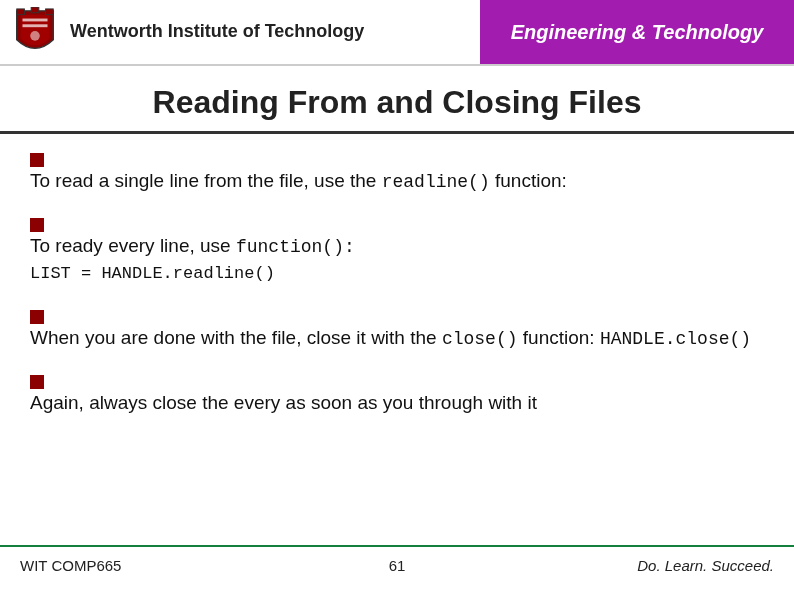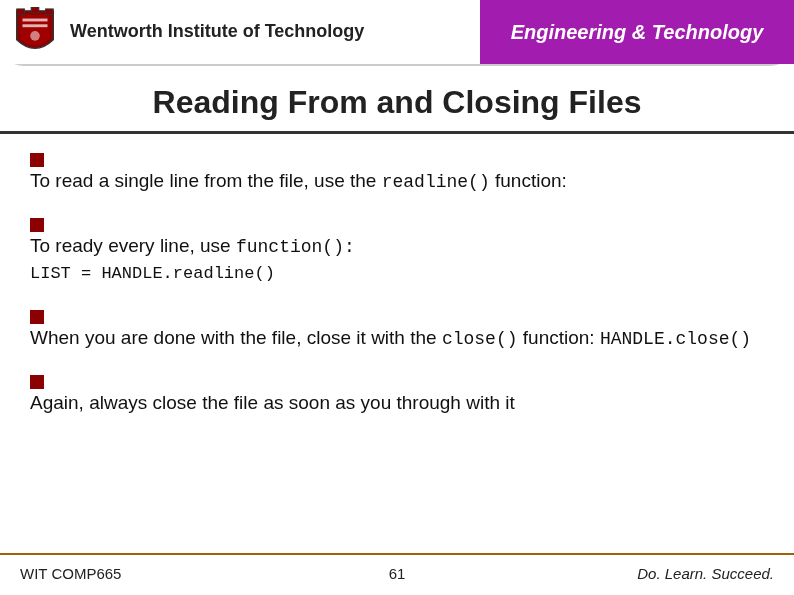--- a/index.html
+++ b/index.html
@@ -10,21 +10,20 @@
       background: #fff;
       overflow: hidden;
     }
 
     
     .header {
       display: flex;
       align-items: stretch;
       height: 66px;
       border-bottom: 2px solid #ccc;
-      border-radius: 24px;
     }
     .header-left {
       flex: 0 0 480px;
       display: flex;
       align-items: center;
       padding: 8px 12px;
       background: #fff;
     }
     .logo-shield {
       width: 46px;
@@ -103,25 +102,25 @@
       font-size: 17px;
       color: #111;
       display: block;
       margin-top: 2px;
       margin-left: 0;
     }
 
     
     .footer {
       position: absolute;
-      bottom: 4px;
+      bottom: 12px;
       left: 0;
       right: 0;
       height: 38px;
-      border-top: 2px solid #a16207;
+      border-top: 2px solid #15803d;
       display: flex;
       align-items: center;
       justify-content: space-between;
       padding: 0 20px;
       background: #fff;
     }
     .footer-left, .footer-center, .footer-right {
       font-size: 15px;
       color: #222;
       width: 33%;
@@ -183,21 +182,21 @@
   <div class="bullet-item">
     <div class="bullet-square"></div>
     <div class="bullet-text">
       When you are done with the file, close it with the <code class="code-inline">close()</code> function: <code class="code-inline">HANDLE.close()</code>
     </div>
   </div>
 
   <div class="bullet-item">
     <div class="bullet-square"></div>
     <div class="bullet-text">
-      Again, always close the file as soon as you through with it
+      Again, always close the every as soon as you through with it
     </div>
   </div>
 
 </div>
 
 <div class="footer">
   <span class="footer-left">WIT COMP665</span>
   <span class="footer-center">61</span>
   <span class="footer-right">Do. Learn. Succeed.</span>
 </div>

